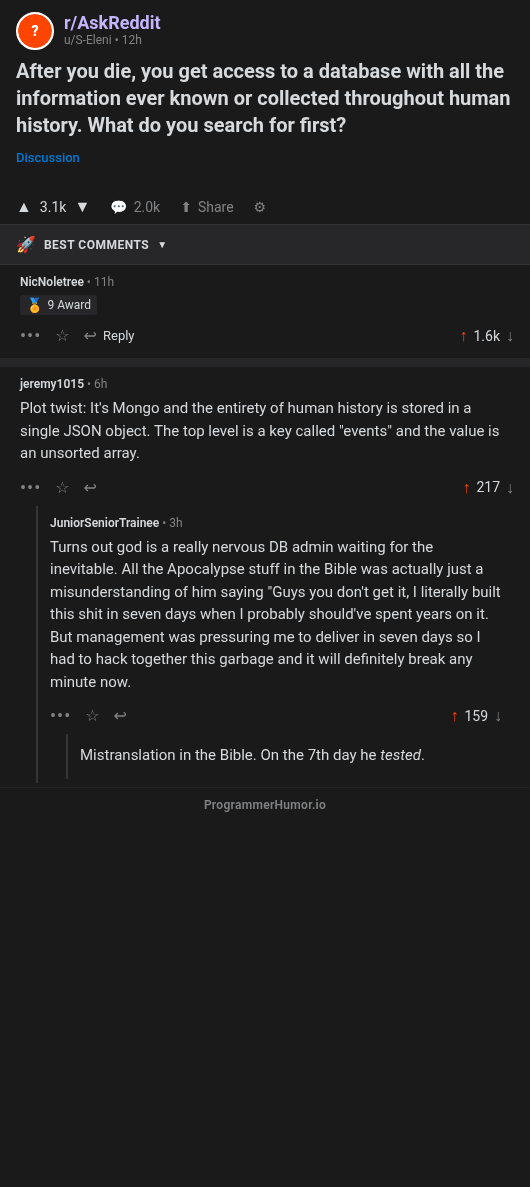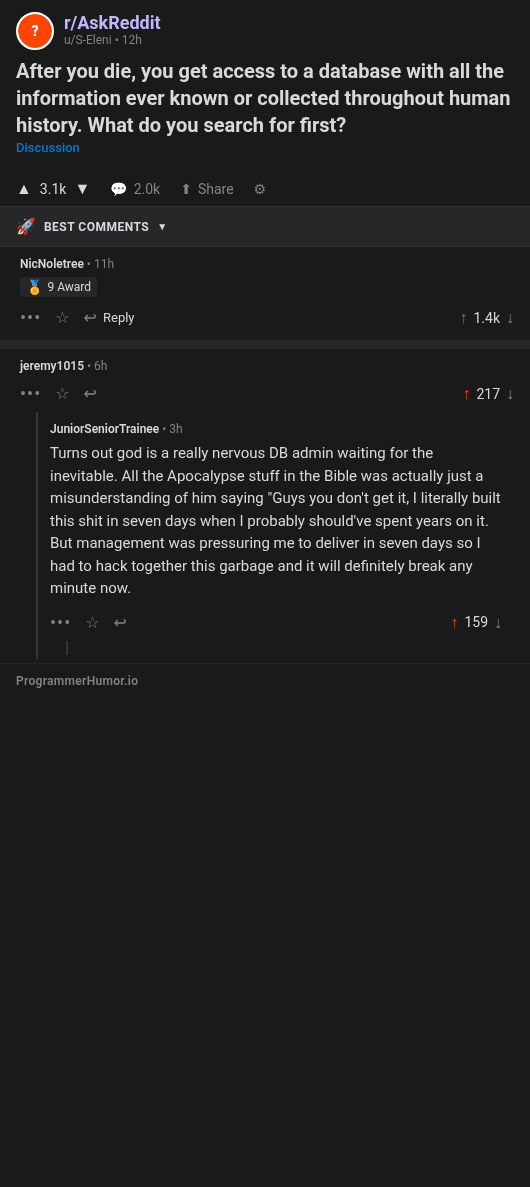--- a/index.html
+++ b/index.html
@@ -64,28 +64,29 @@
     .post-title-section {
       padding: 0 16px 8px 16px;
       background: #1a1a1b;
     }
 
     .post-title {
       font-size: 20px;
       font-weight: 700;
       line-height: 1.35;
       color: #d7dadc;
+      margin-bottom: 10px;
     }
 
     .post-flair {
       display: inline-block;
       color: #0079d3;
       font-size: 13px;
       font-weight: 500;
-      margin-bottom: 8px;
+      margin-bottom: 16px;
     }
 
     .post-actions {
       display: flex;
       align-items: center;
       padding: 8px 16px;
       background: #1a1a1b;
       gap: 20px;
       border-bottom: 1px solid #343536;
     }
@@ -215,21 +216,21 @@
     .comment-separator {
       height: 8px;
       background: #272729;
     }
 
     .italic { font-style: italic; }
 
     .site-footer {
       background: #1a1a1b;
       padding: 10px 16px;
-      text-align: left;
+      text-align: center;
       color: #818384;
       font-size: 12px;
       font-weight: 600;
       letter-spacing: 0.3px;
     }
   </style>
 </head>
 <body>
 
 <div class="post-header">
@@ -288,33 +289,36 @@
     <span class="award-icon">🏅</span>
     <span>9 Award</span>
   </div>
   <div class="comment-footer">
     <span class="footer-dots">•••</span>
     <span class="footer-star">☆</span>
     <span class="footer-reply-icon">↩</span>
     <span class="reply-btn">Reply</span>
     <div class="footer-votes">
       <span class="upvote-arrow">↑</span>
-      <span>1.4k</span>
+      <span>1.6k</span>
       <span class="downvote-arrow">↓</span>
     </div>
   </div>
 </div>
 
 <div class="comment-separator"></div>
 
 <div class="comment-block">
   <div class="comment-meta">
     <span class="comment-user">jeremy1015</span>
     <span> • </span>
     <span>6h</span>
+  </div>
+  <div class="comment-text">
+    Plot twist: It's Mongo and the entirety of human history is stored in a single JSON object. The top level is a key called "events" and the value is an unsorted array.
   </div>
   <div class="comment-footer">
     <span class="footer-dots">•••</span>
     <span class="footer-star">☆</span>
     <span class="footer-reply-icon">↩</span>
     <div class="footer-votes">
       <span class="upvote-arrow">↑</span>
       <span>217</span>
       <span class="downvote-arrow">↓</span>
     </div>
@@ -334,20 +338,23 @@
       <span class="footer-star">☆</span>
       <span class="footer-reply-icon">↩</span>
       <div class="footer-votes">
         <span class="upvote-arrow">↑</span>
         <span>159</span>
         <span class="downvote-arrow">↓</span>
       </div>
     </div>
 
     <div class="deeply-nested">
+      <div class="comment-text">
+        Mistranslation in the Bible. On the 7th day he <em class="italic">tested</em>.
+      </div>
     </div>
 
   </div>
 </div>
 
 <div class="site-footer">
   <span>ProgrammerHumor.io</span>
 </div>
 
 </body></html>

